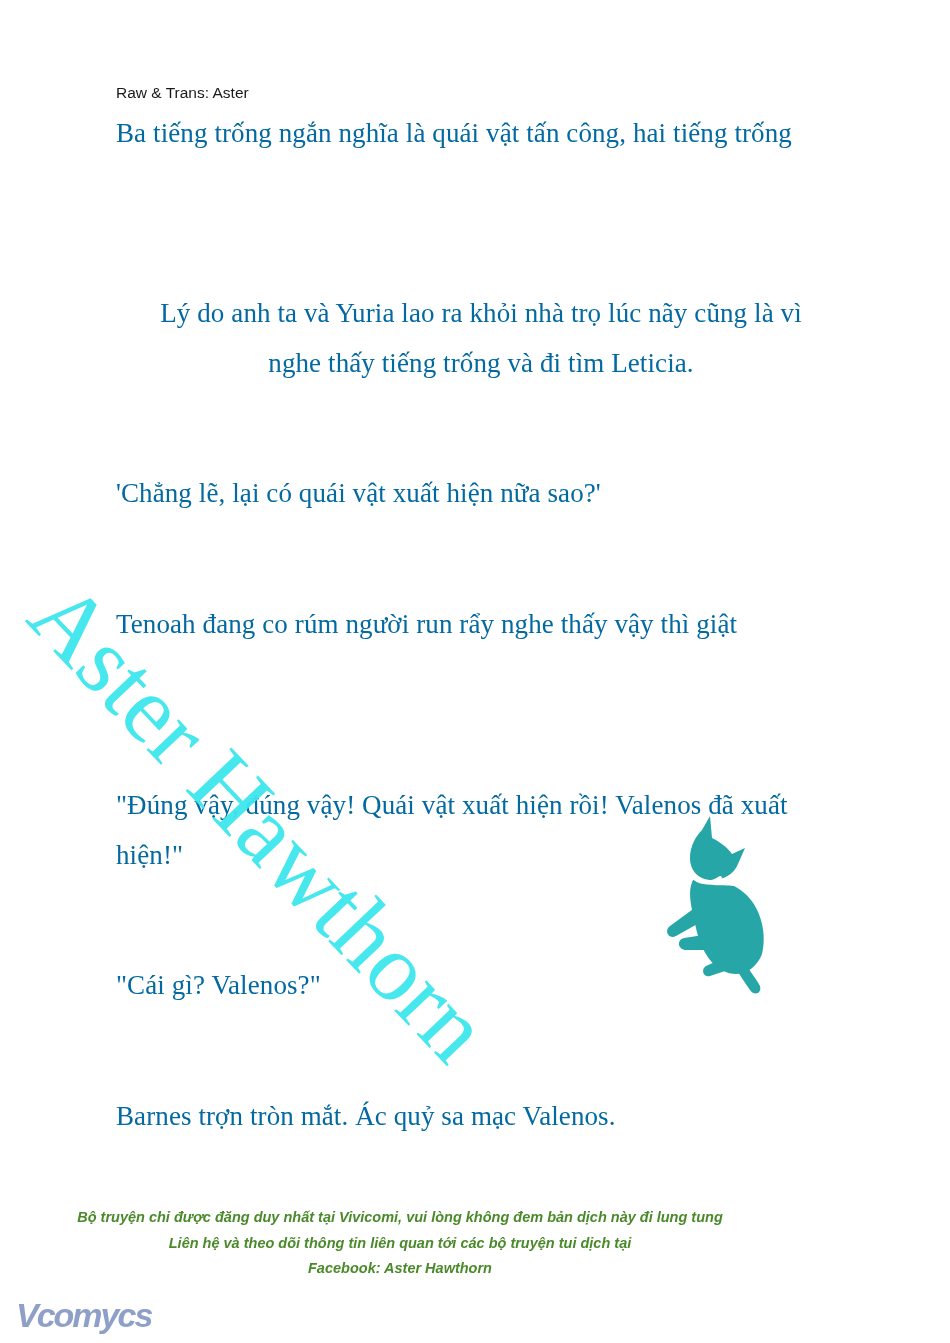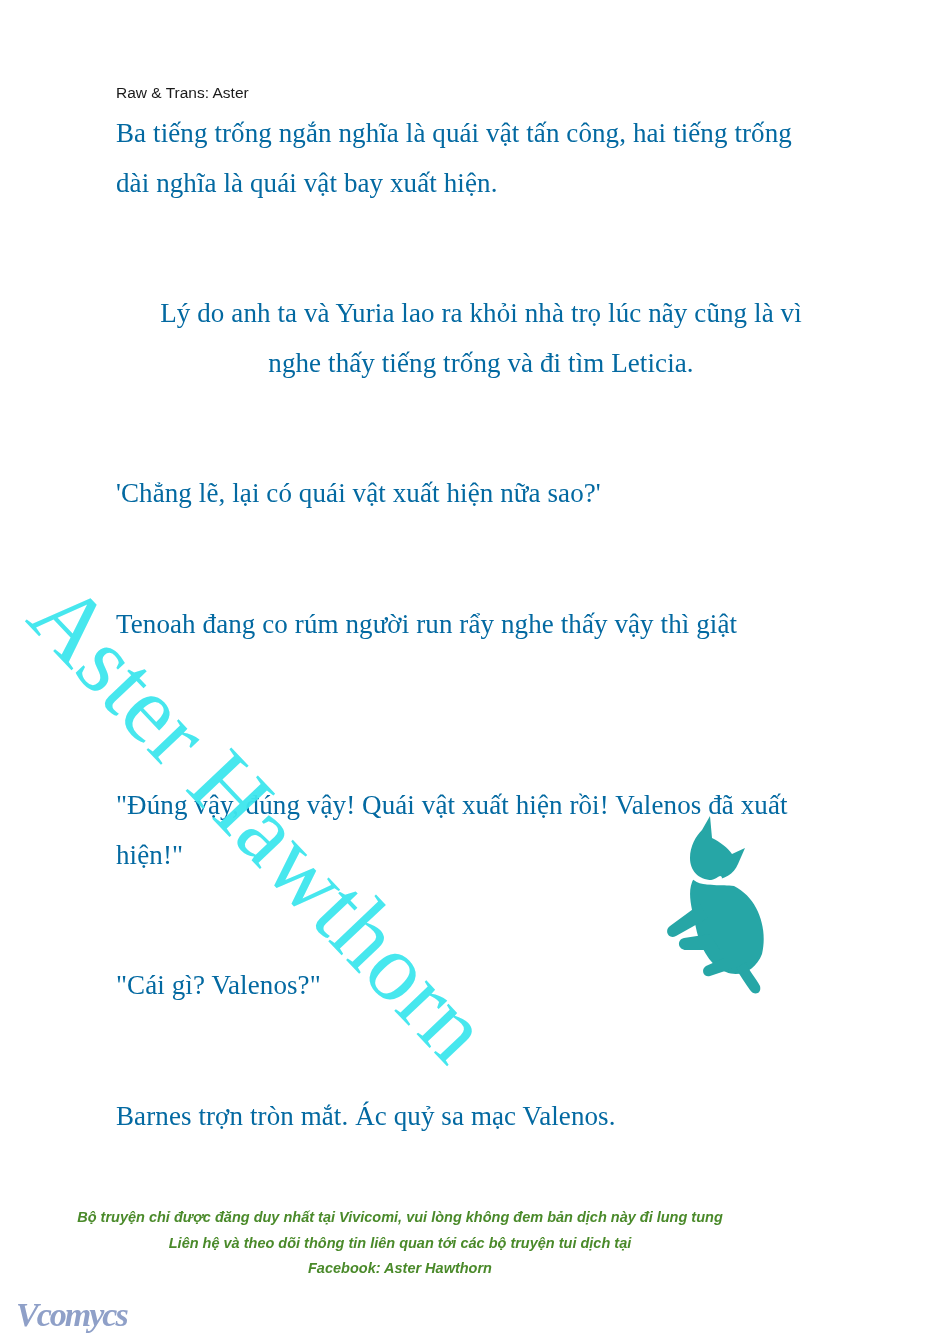--- a/index.html
+++ b/index.html
@@ -62,36 +62,35 @@
       font-family: "Liberation Sans", sans-serif;
       font-style: italic;
       font-weight: bold;
       font-size: 14.5px;
       color: #4a8a2a;
     }
     .logo {
       position: absolute;
       left: 16px;
       top: 1296px;
-      font-family: Liberation Serif, serif;
+      font-family: Liberation Sans, sans-serif;
       font-style: italic;
       font-weight: bold;
       font-size: 34px;
       letter-spacing: -2px;
       color: #8fa0c8;
     }
   </style>
 </head>
 <body>
 
 <div class="header">Raw &amp; Trans: Aster</div>
 
 <div class="para" style="top:108px;">
   <div>Ba tiếng trống ngắn nghĩa là quái vật tấn công, hai tiếng trống</div>
-  <div>dài nghĩa là quái vật bay xuất hiện.</div>
 </div>
 
 <div class="para" style="top:288px;text-align:center;">
   <div>Lý do anh ta và Yuria lao ra khỏi nhà trọ lúc nãy cũng là vì</div>
   <div>nghe thấy tiếng trống và đi tìm Leticia.</div>
 </div>
 
 <div class="para" style="top:468px;">
   <div>'Chẳng lẽ, lại có quái vật xuất hiện nữa sao?'</div>
 </div>

